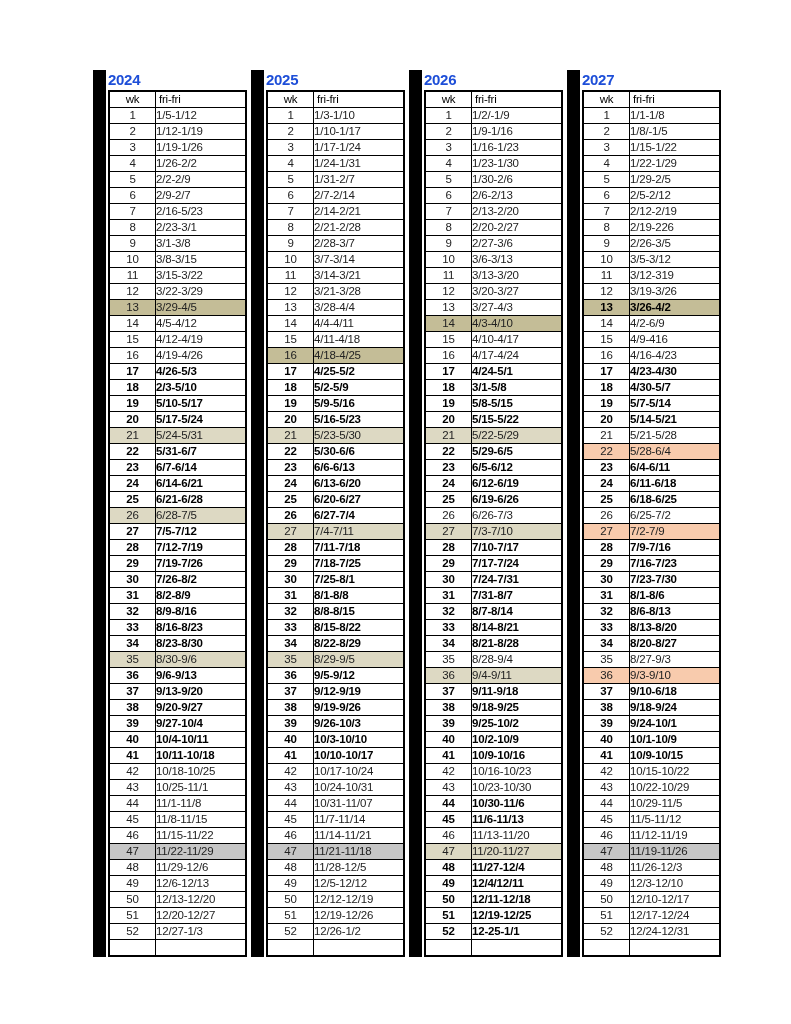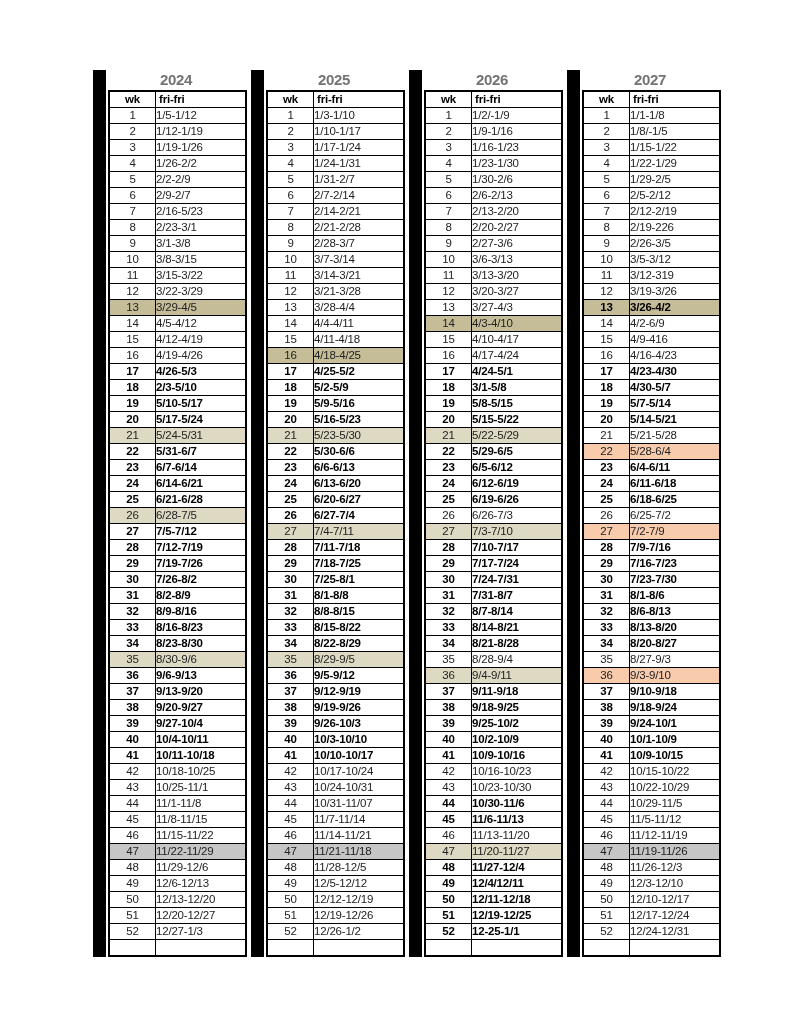--- a/index.html
+++ b/index.html
@@ -8,33 +8,33 @@
     font-family:"Liberation Sans",sans-serif;color:#1a1a1a;overflow:hidden;
   }
   #calendar{
     position:absolute;left:93px;top:70px;display:flex;align-items:flex-start;
   }
   .group{display:flex;align-items:stretch;margin-right:4px;}
   .bar{width:13px;margin-right:2px;}
   .col{display:flex;flex-direction:column;}
   .year-label{
     height:20px;line-height:20px;font-size:15px;font-weight:bold;
-    text-align:center;padding-right:3px;letter-spacing:-0.3px;color:#737373;
+    text-align:left;padding-right:3px;letter-spacing:-0.3px;color:#1d4ed8;
   }
   table.weeks{
     border-collapse:collapse;table-layout:fixed;width:139px;
     border:2px solid #000;
   }
   table.weeks th, table.weeks td{
     border:1px solid #000;height:15px;padding:0;overflow:hidden;
     font-size:11.5px;line-height:15px;letter-spacing:-0.2px;white-space:nowrap;
   }
   th.wk, td.wk{width:45px;text-align:center;}
   th.range, td.range{text-align:left;padding-left:3px;}
-  thead th{font-weight:bold;color:#000;}
+  thead th{font-weight:normal;color:#000;}
   thead th.range{padding-left:3px;}
   tr.bold td{font-weight:bold;color:#000;}
   tr.normal td{font-weight:normal;color:#222;}
   tr.empty-row td{background:#fff;}
 </style>
 </head>
 <body>
 
 <div id="calendar">
   <div class="group">
@@ -875,21 +875,21 @@
             <tr class="normal">
               <td class="wk">35</td>
               <td class="range">8/27-9/3</td>
             </tr>
             <tr class="normal" style="background: rgb(248, 203, 173);">
               <td class="wk">36</td>
               <td class="range">9/3-9/10</td>
             </tr>
             <tr class="bold">
               <td class="wk">37</td>
-              <td class="range">9/10-9/18</td>
+              <td class="range">9/10-6/18</td>
             </tr>
             <tr class="bold">
               <td class="wk">38</td>
               <td class="range">9/18-9/24</td>
             </tr>
             <tr class="bold">
               <td class="wk">39</td>
               <td class="range">9/24-10/1</td>
             </tr>
             <tr class="bold">

